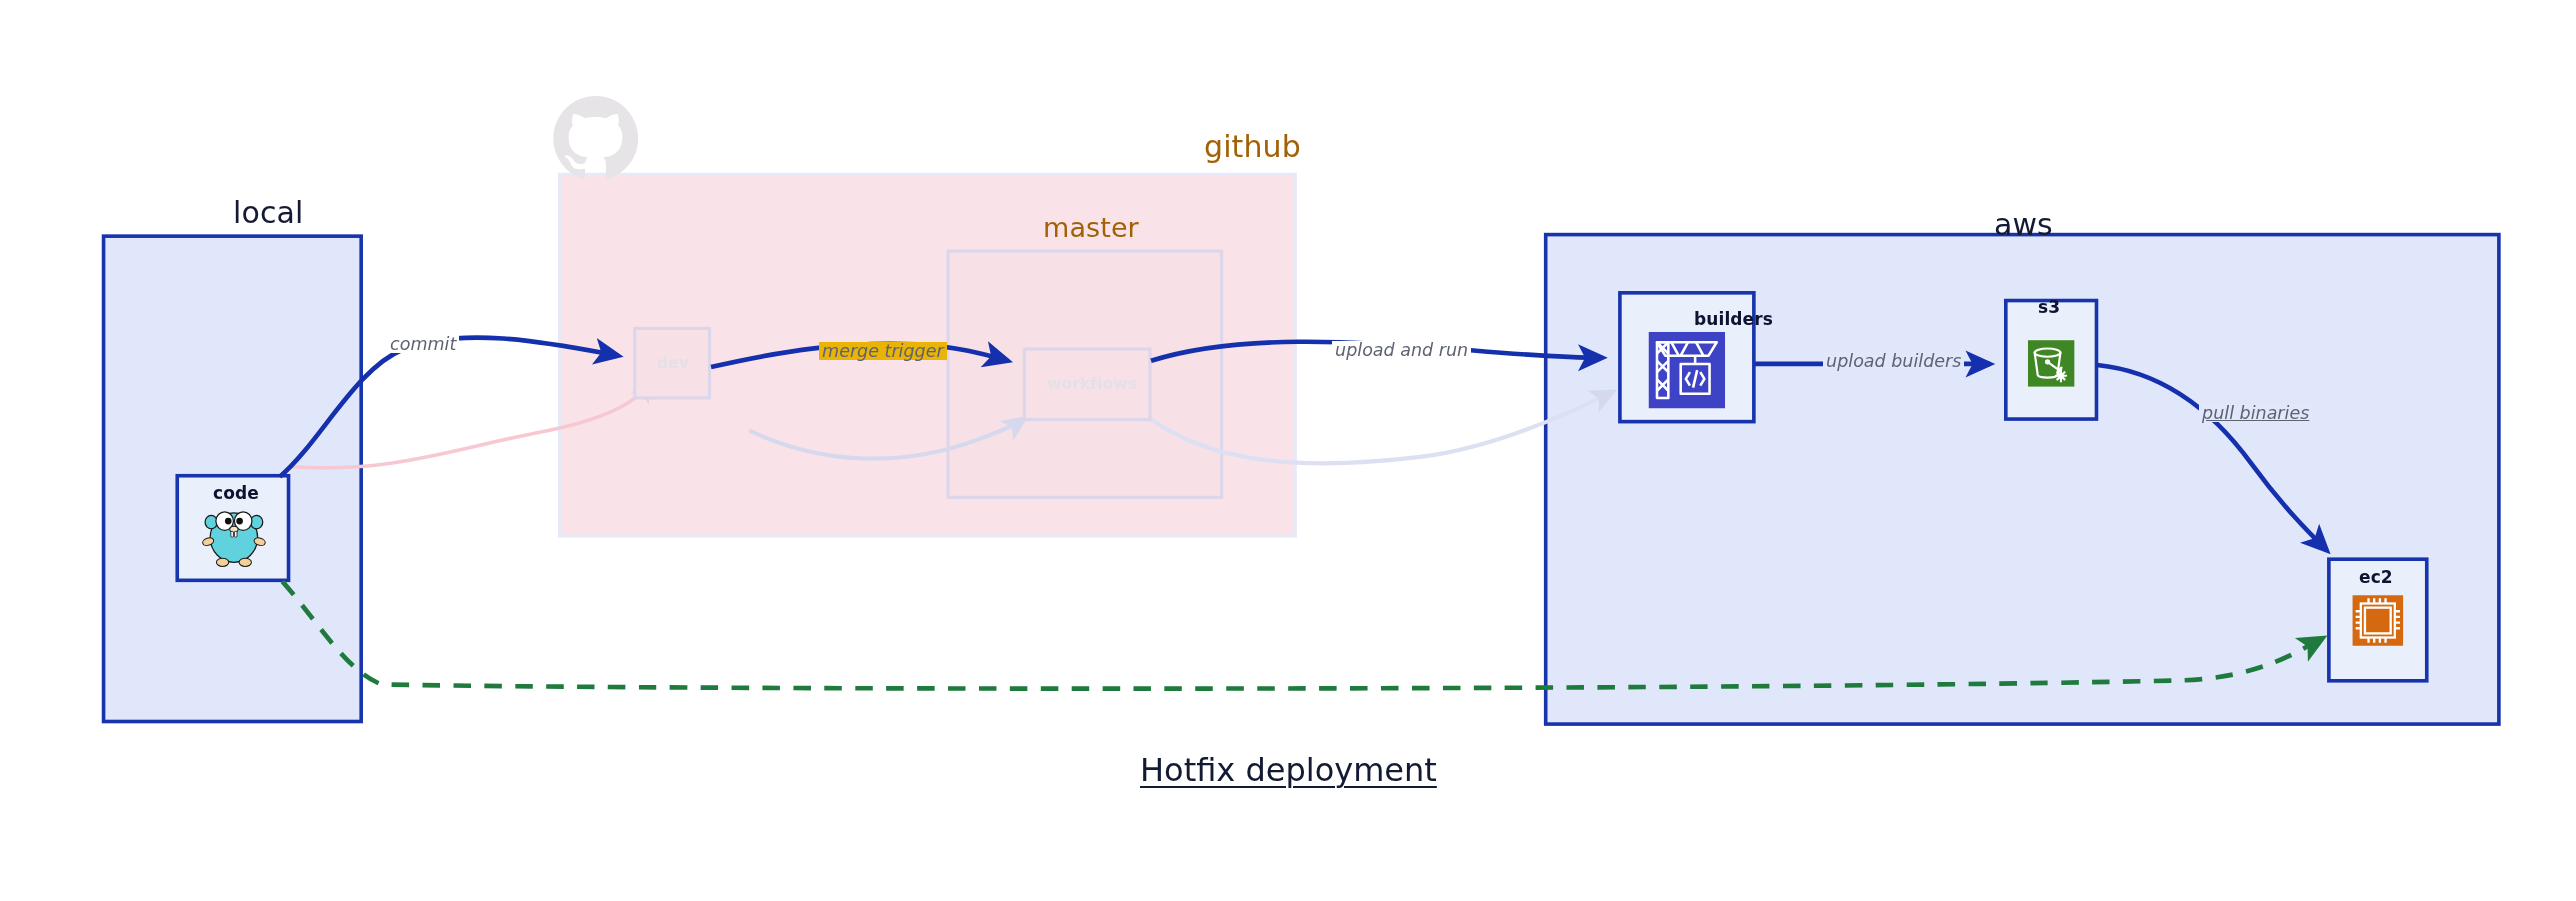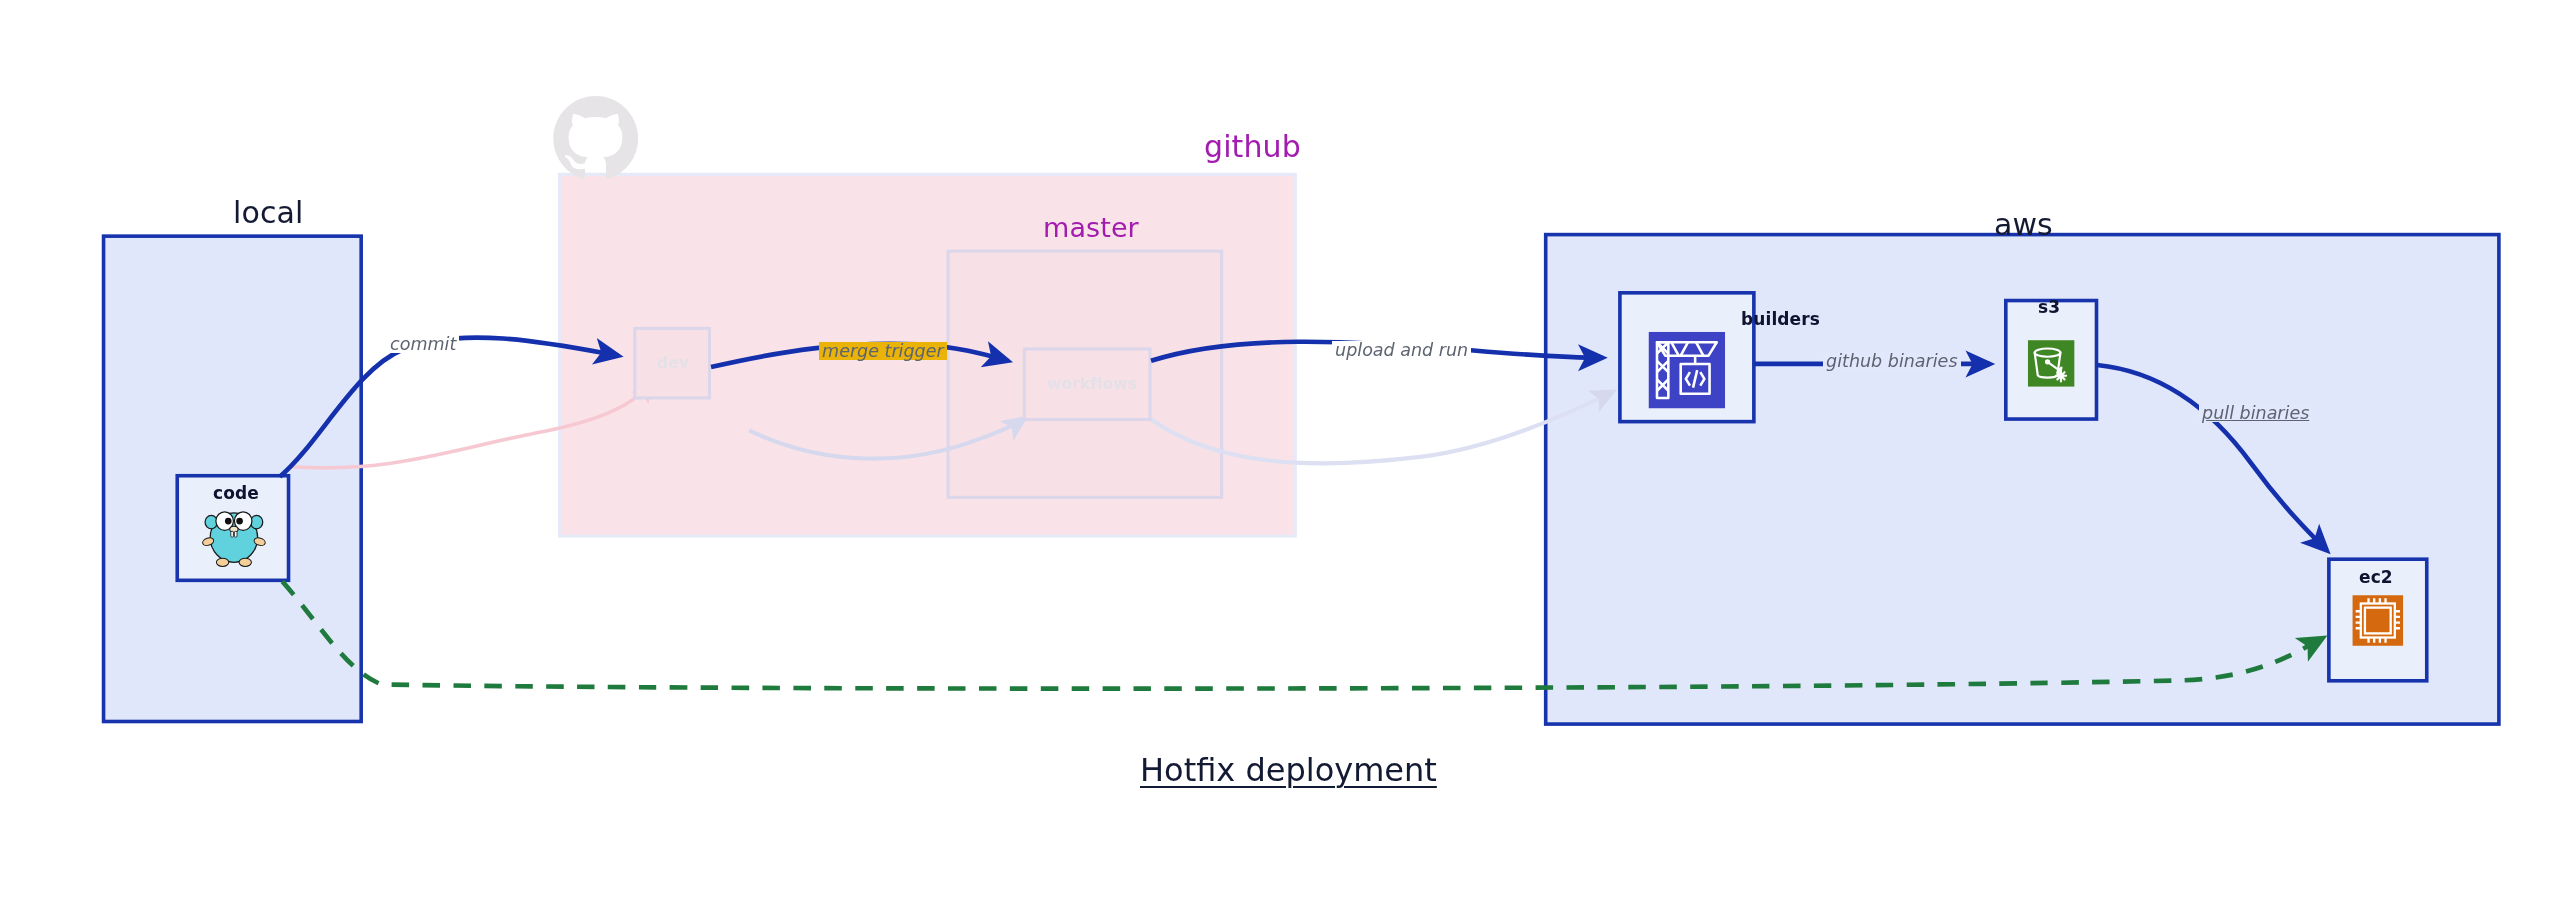--- a/index.html
+++ b/index.html
@@ -12,21 +12,21 @@
   svg#canvas{position:absolute;left:0;top:0;width:2604px;height:902px;}
 
   .group-label{
     position:absolute;
     color:#141a33;
     font-size:30px;
     font-weight:400;
     white-space:nowrap;
     letter-spacing:0.1px;
   }
-  .group-label.faded{color:#a21caf;}
+  .group-label.faded{color:#a16207;}
 
   .node-label{
     position:absolute;
     font-weight:700;
     color:#0e1330;
     font-size:17px;
     white-space:nowrap;
     letter-spacing:0.1px;
   }
   .node-label.faded{color:#e4e0e7;}
@@ -179,32 +179,32 @@
   <div class="group-label" style="left:1994px;top:195px;margin-top:12px;">aws</div>
 
   <div class="group-label faded" style="left:1043px;top:212px;font-size:27px;">master</div>
 
   <div class="node-label" style="left:213px;top:483px;">code</div>
 
   <div class="node-label faded" style="left:657px;top:354px;font-size:15.5px;">dev</div>
 
   <div class="node-label faded" style="left:1047px;top:375px;font-size:15.5px;">workflows</div>
 
-  <div class="node-label" style="left:1741px;top:309px;text-align:center;">builders</div>
+  <div class="node-label" style="left:1694px;top:309px;text-align:center;">builders</div>
 
   <div class="node-label" style="left:2038px;top:297px;">s3</div>
 
   <div class="node-label" style="left:2359px;top:567px;">ec2</div>
 
   <div class="edge-label" style="left:387px;top:335px;">commit</div>
 
   <div class="edge-label on-pink" style="left:819px;top:342px;">merge trigger</div>
 
   <div class="edge-label" style="left:1332px;top:341px;">upload and run</div>
 
-  <div class="edge-label on-blue" style="left:1823px;top:352px;">github binaries</div>
+  <div class="edge-label on-blue" style="left:1823px;top:352px;">upload builders</div>
 
   <div class="edge-label on-blue" style="left:2199px;top:404px;text-decoration:underline;">pull binaries</div>
 
   <div class="diagram-title" style="left:1140px;top:751px;">Hotfix deployment</div>
 
 </div>
 
 
 </body></html>

